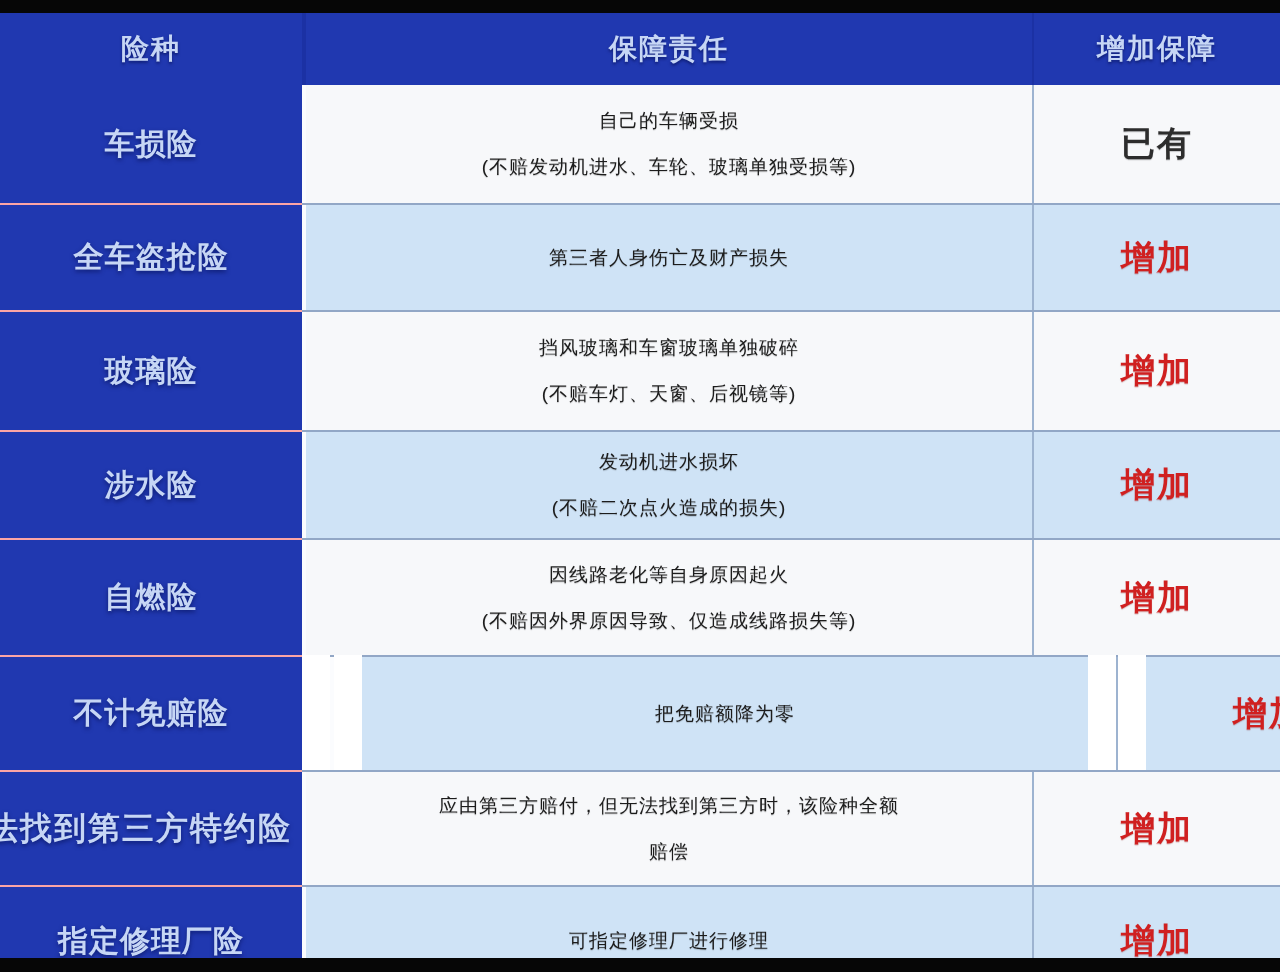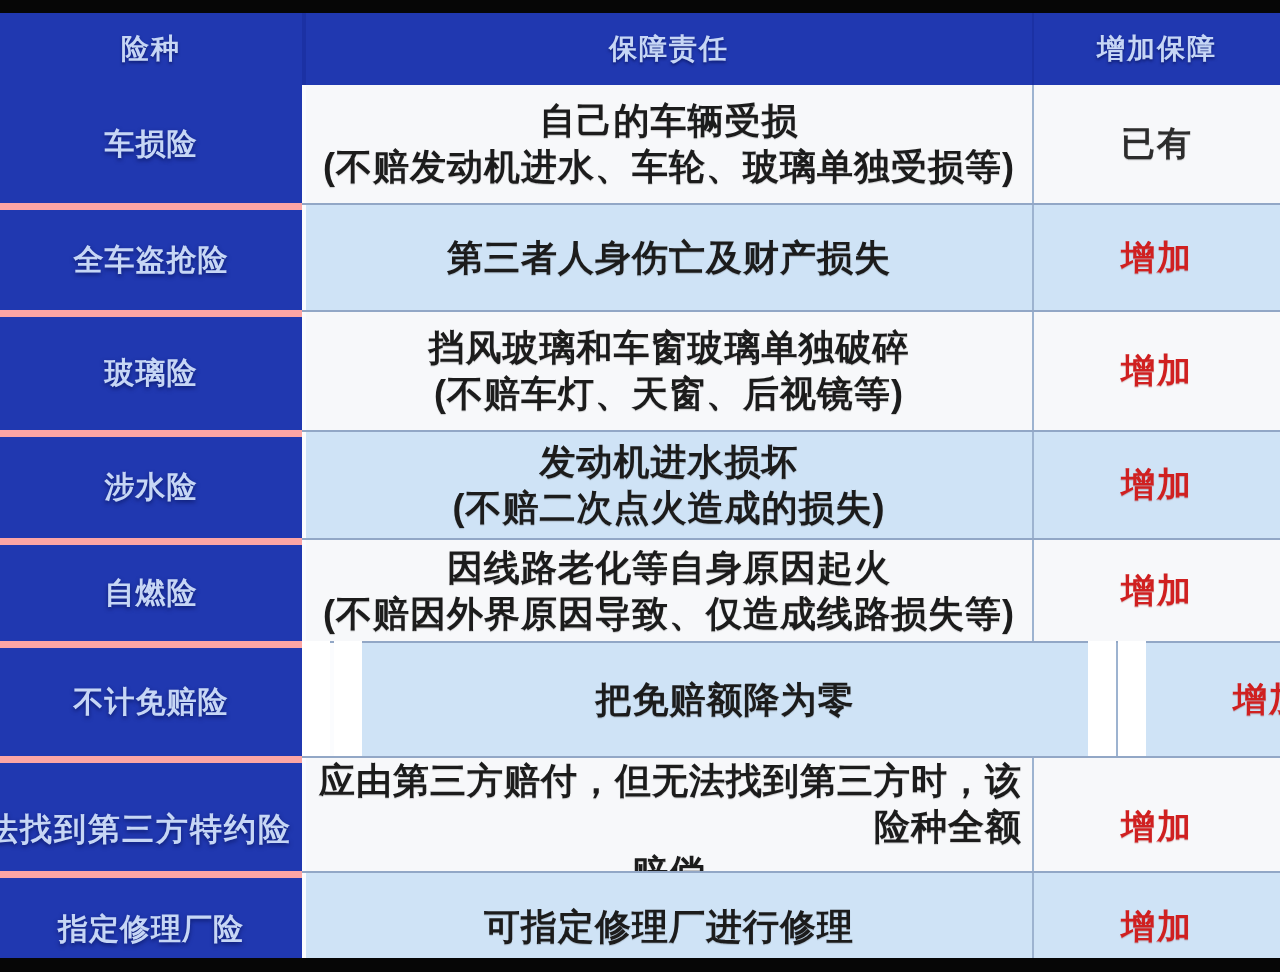--- a/index.html
+++ b/index.html
@@ -30,21 +30,21 @@
   
   .table-body { position:absolute; top:85px; left:0; width:1280px; }
   .row {
     display:grid; grid-template-columns:302px 4px 726px 2px 246px;
     width:1280px;
   }
   .row:nth-of-type(1){ height:118px;border-radius:18px; }
   .row:nth-of-type(2){ height:107px; }
   .row:nth-of-type(3){ height:120px;border-radius:32px; }
   .row:nth-of-type(4){ height:108px; }
-  .row:nth-of-type(5){ height:103px; }
+  .row:nth-of-type(5){ height:117px; }
   .row:nth-of-type(6){ height:115px;gap:28px; }
   .row:nth-of-type(7){ height:115px; }
   .row:nth-of-type(8){ height:110px; }
 
   .cell { display:flex; align-items:center; justify-content:center; }
   .cell-left {
     background:var(--table-blue); position:relative; overflow:hidden;
   }
   .type-label {
     color:var(--blue-header-text); font-size:30px; font-weight:600;
@@ -54,30 +54,30 @@
   .type-label.clipped {
     position:absolute; left:-14px; top:50%; transform:translateY(-50%);
     white-space:nowrap; font-size:32px; letter-spacing:2px;
   }
   .cell-gap { background:#fbfcfe; }
   .cell-line { background:#9db3d0; }
   .cell-mid { flex-direction:column; padding:0 10px; }
   .shade-white .cell-mid, .shade-white .cell-right { background:var(--white-row); }
   .shade-blue  .cell-mid, .shade-blue  .cell-right { background:var(--light-row); }
   .coverage-line {
-    color:var(--body-text); font-size:36px; font-weight:700;
-    line-height:46px; text-align:right; letter-spacing:1px;
+    color:var(--body-text); font-size:19px; font-weight:400;
+    line-height:46px; text-align:center; letter-spacing:1px;
     text-shadow:0 1px 1px rgba(0,0,0,.18);
   }
   .action { font-size:34px; letter-spacing:2px; text-align:center; }
   .action-add  { color:var(--accent-red); font-weight:700; text-shadow:0 1px 1px rgba(120,0,0,.25); }
   .action-have { color:var(--have-text); font-weight:600; text-shadow:0 1px 1px rgba(0,0,0,.2); }
 
   
-  .row + .row .cell-left { border-top:7px solid #fca5a5; }
+  .row + .row .cell-left { border-top:2px solid #fca5a5; }
   .row + .row .cell-mid,
   .row + .row .cell-right,
   .row + .row .cell-gap,
   .row + .row .cell-line { border-top:2px solid #92a7c6; }
 </style>
 </head>
 <body>
 
 <div id="stage">
   <div id="bar-top" class="letterbox"></div>

